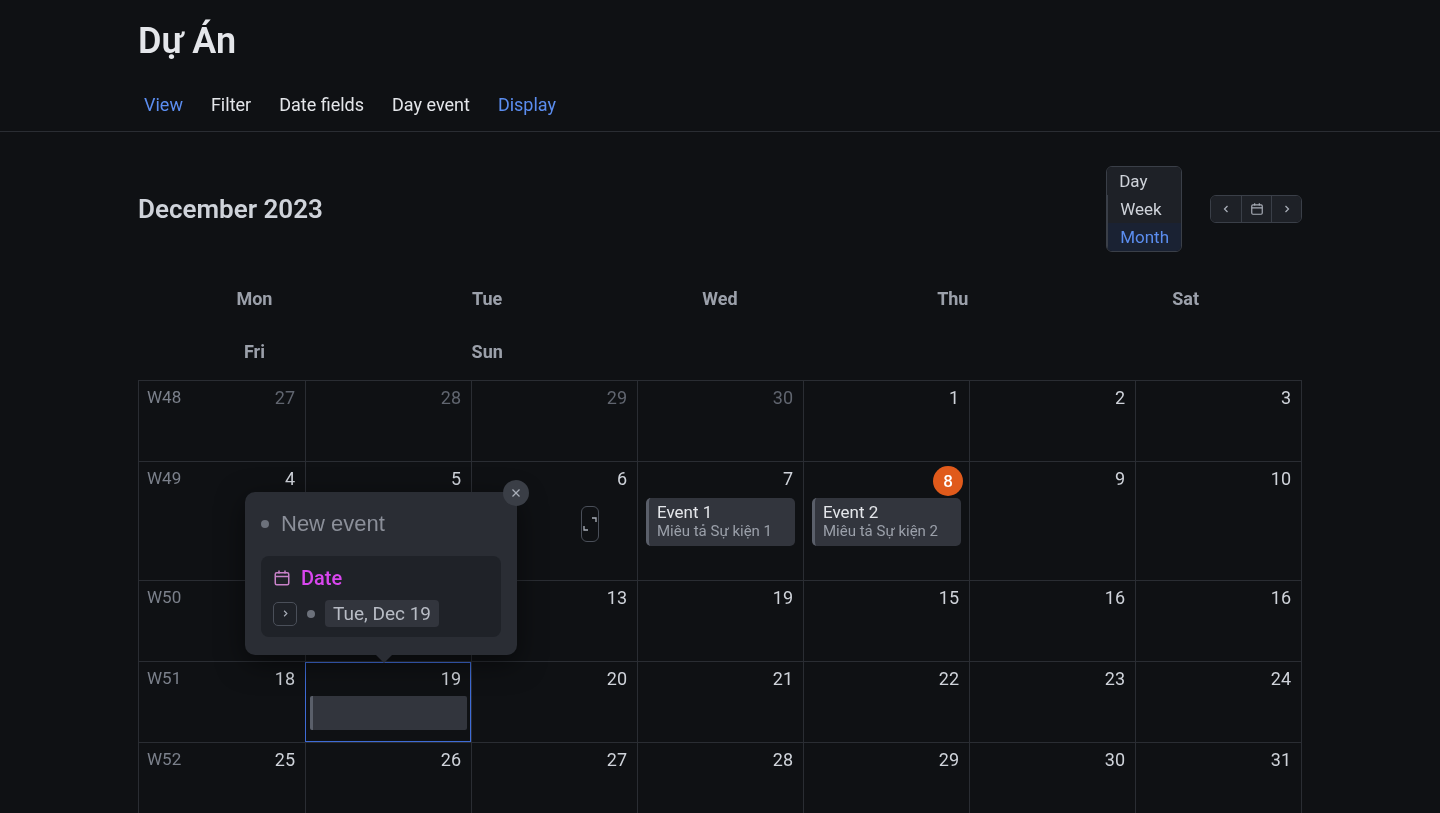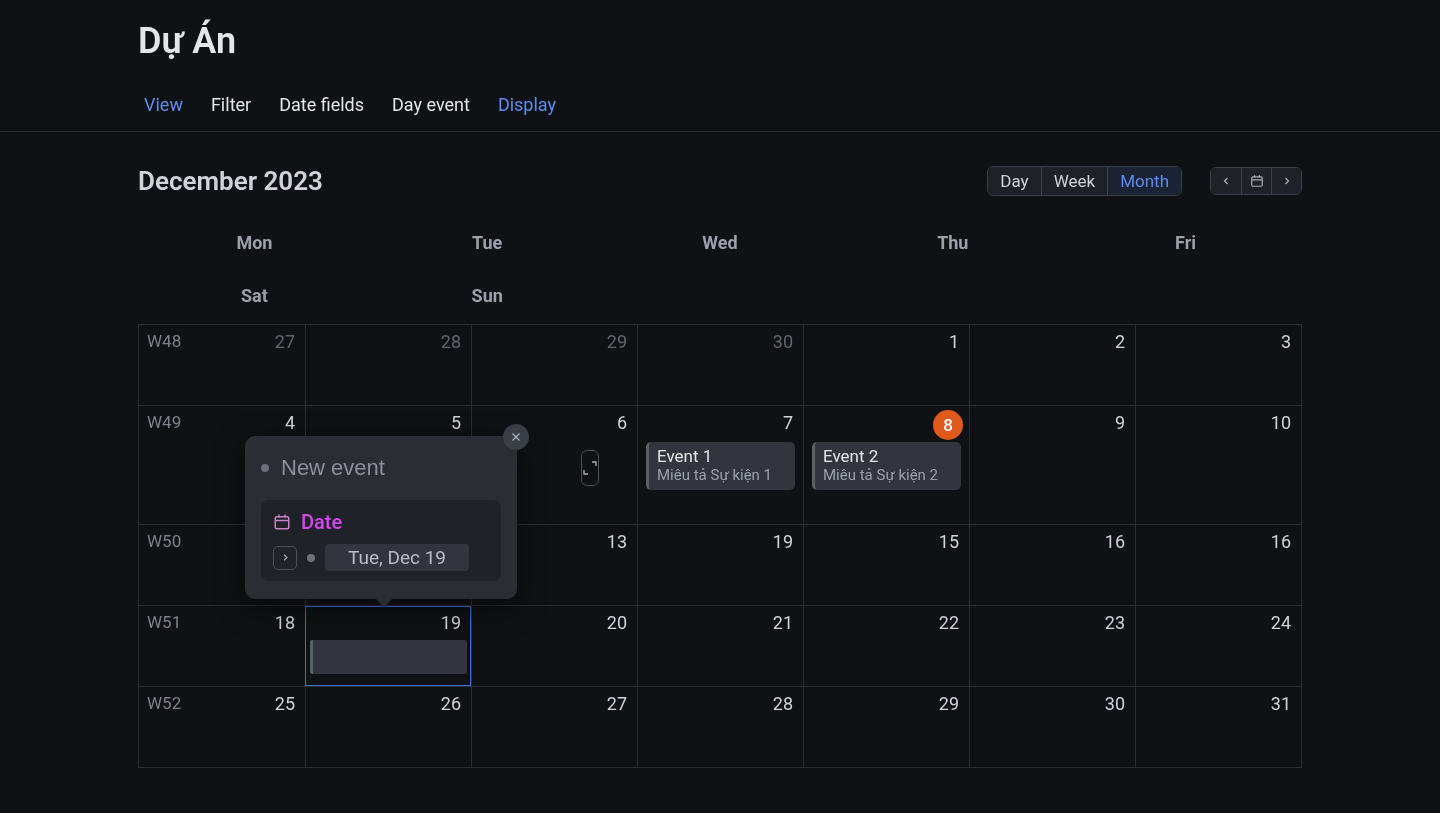--- a/index.html
+++ b/index.html
@@ -33,20 +33,21 @@
     align-items: center;
     margin-bottom: 22px;
   }
   .cal-month-label { font-size: 26px; font-weight: 600; color: #cfd3da; }
   .cal-header-right { display: flex; gap: 28px; align-items: center; }
   .view-switch {
     display: flex;
     border: 1px solid #3a3f48;
     border-radius: 6px;
     overflow: hidden;
+    flex-direction: column;
   }
   .view-switch .seg {
     padding: 4px 12px;
     font-size: 17px;
     color: #cfd3da;
     cursor: pointer;
     background: #1e2127;
   }
   .view-switch .seg + .seg { border-left: 1px solid #3a3f48; }
   .view-switch .seg.active { color: #5b8def; background: #1a2233; }
@@ -194,21 +195,21 @@
   .chev-sq {
     width: 24px; height: 24px;
     border: 1px solid #4a4f59;
     border-radius: 5px;
     display: flex; align-items: center; justify-content: center;
     color: #a9aeb8;
     cursor: pointer;
   }
   .date-value {
     background: #32353d;
-    padding: 2px 23px;
+    padding: 2px 8px;
     border-radius: 4px;
     font-size: 19px;
     color: #b8bcc5;
   }
   .pop-arrow {
     position: absolute;
     bottom: -8px; left: 130px;
     width: 0; height: 0;
     border-left: 9px solid transparent;
     border-right: 9px solid transparent;
@@ -259,22 +260,22 @@
         </div>
       </div>
     </div>
   </div>
 
   <div class="day-headers" id="day-headers">
       <div class="day-header">Mon</div>
       <div class="day-header">Tue</div>
       <div class="day-header">Wed</div>
       <div class="day-header">Thu</div>
+      <div class="day-header">Sat</div>
       <div class="day-header">Fri</div>
-      <div class="day-header">Sat</div>
       <div class="day-header">Sun</div>
     </div>
 
   <div class="grid" id="grid">
     <div class="weeks" id="weeks">
         <div class="week-row">
           <div class="cell">
             <span class="week-label">W48</span>
             <span class="daynum muted">27</span>
           </div>

